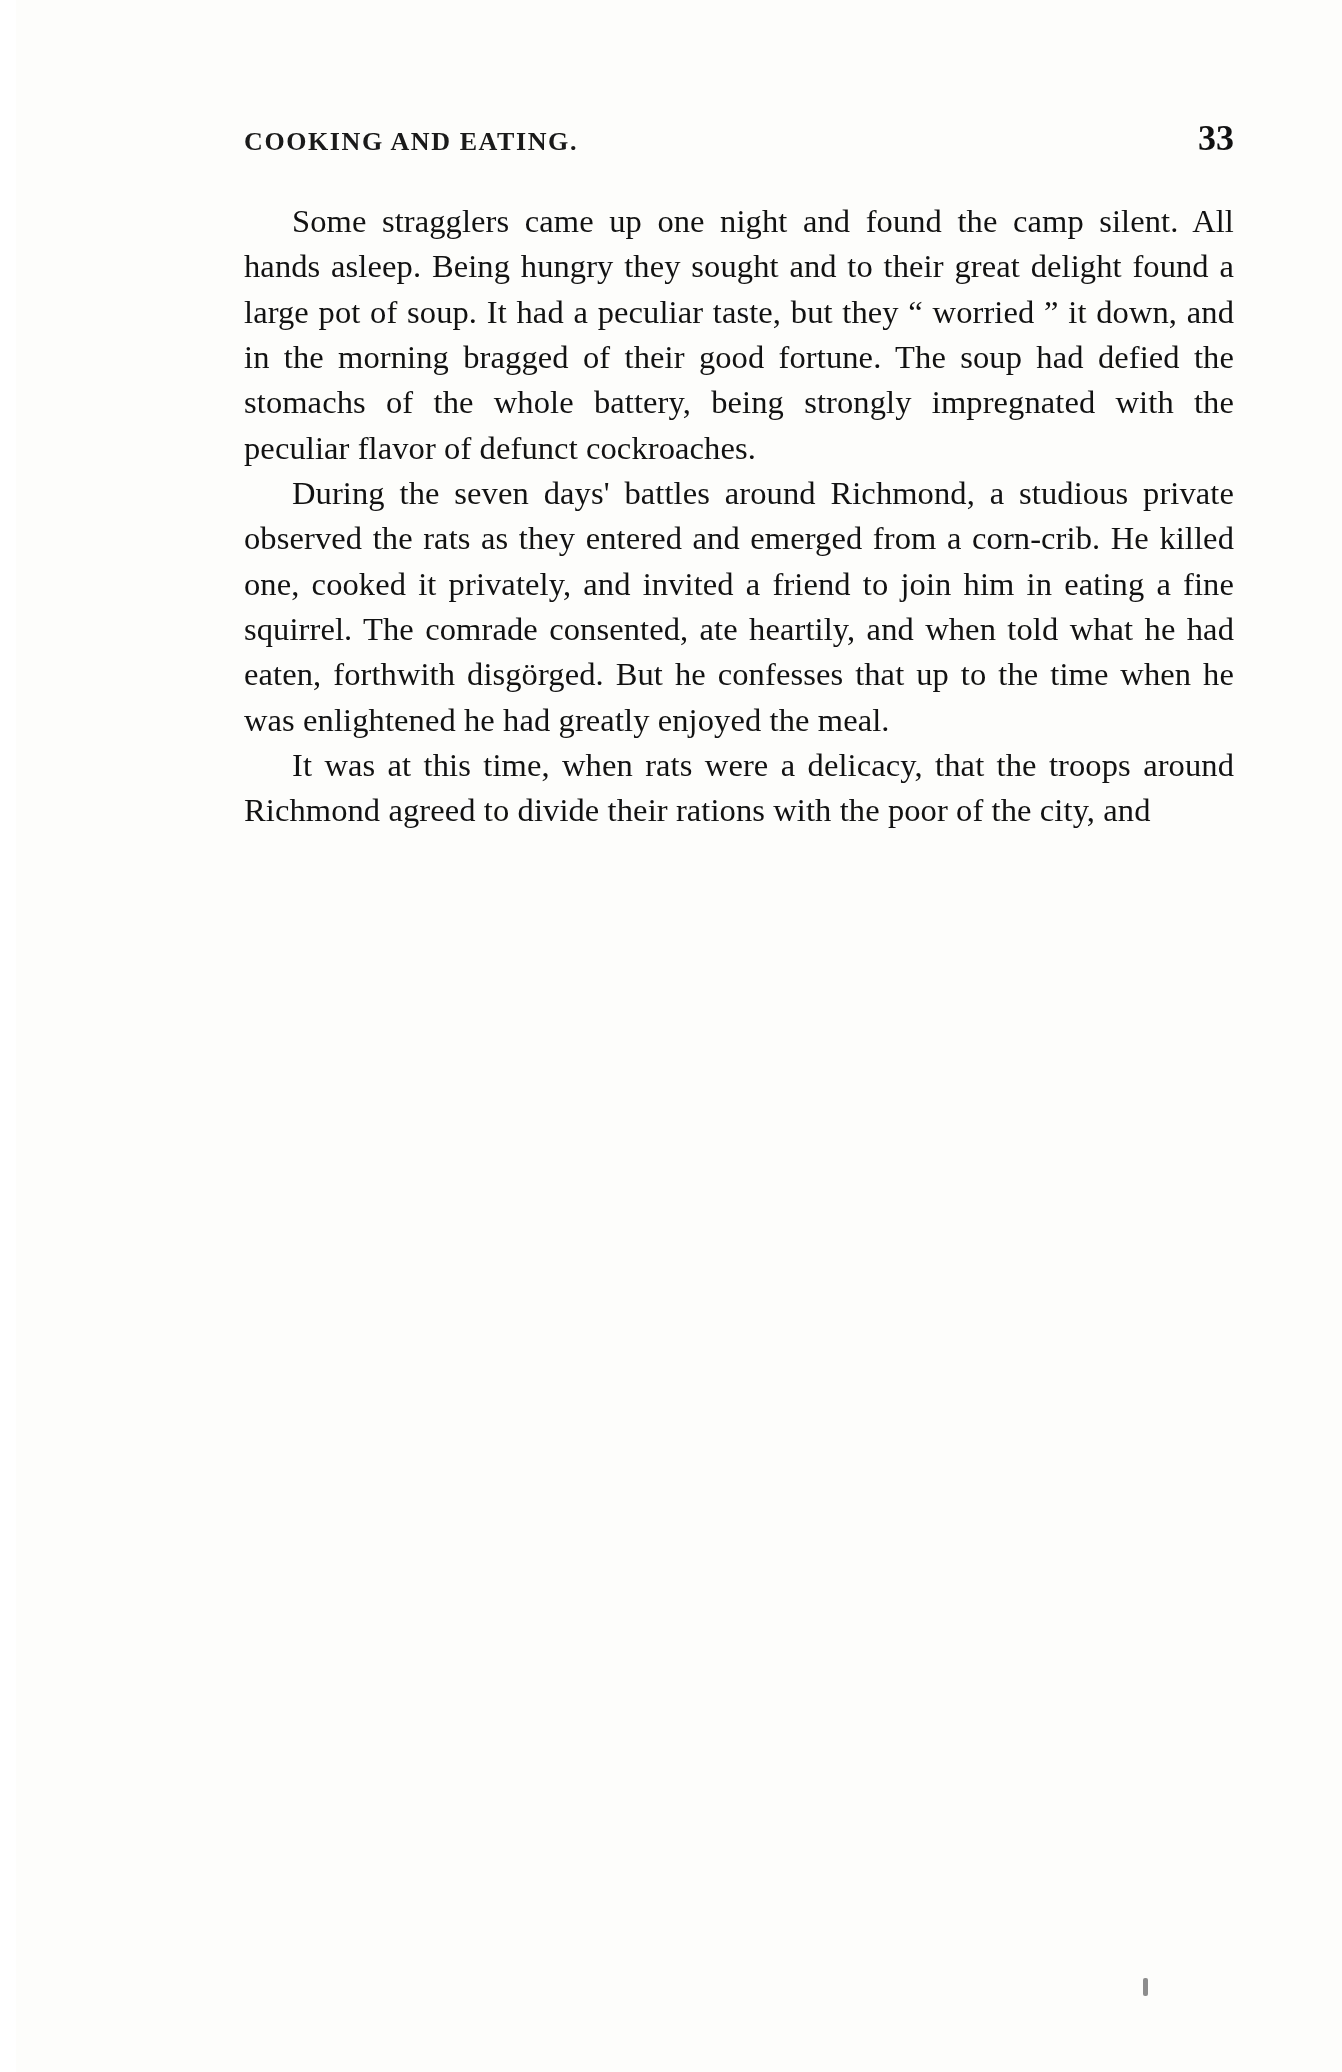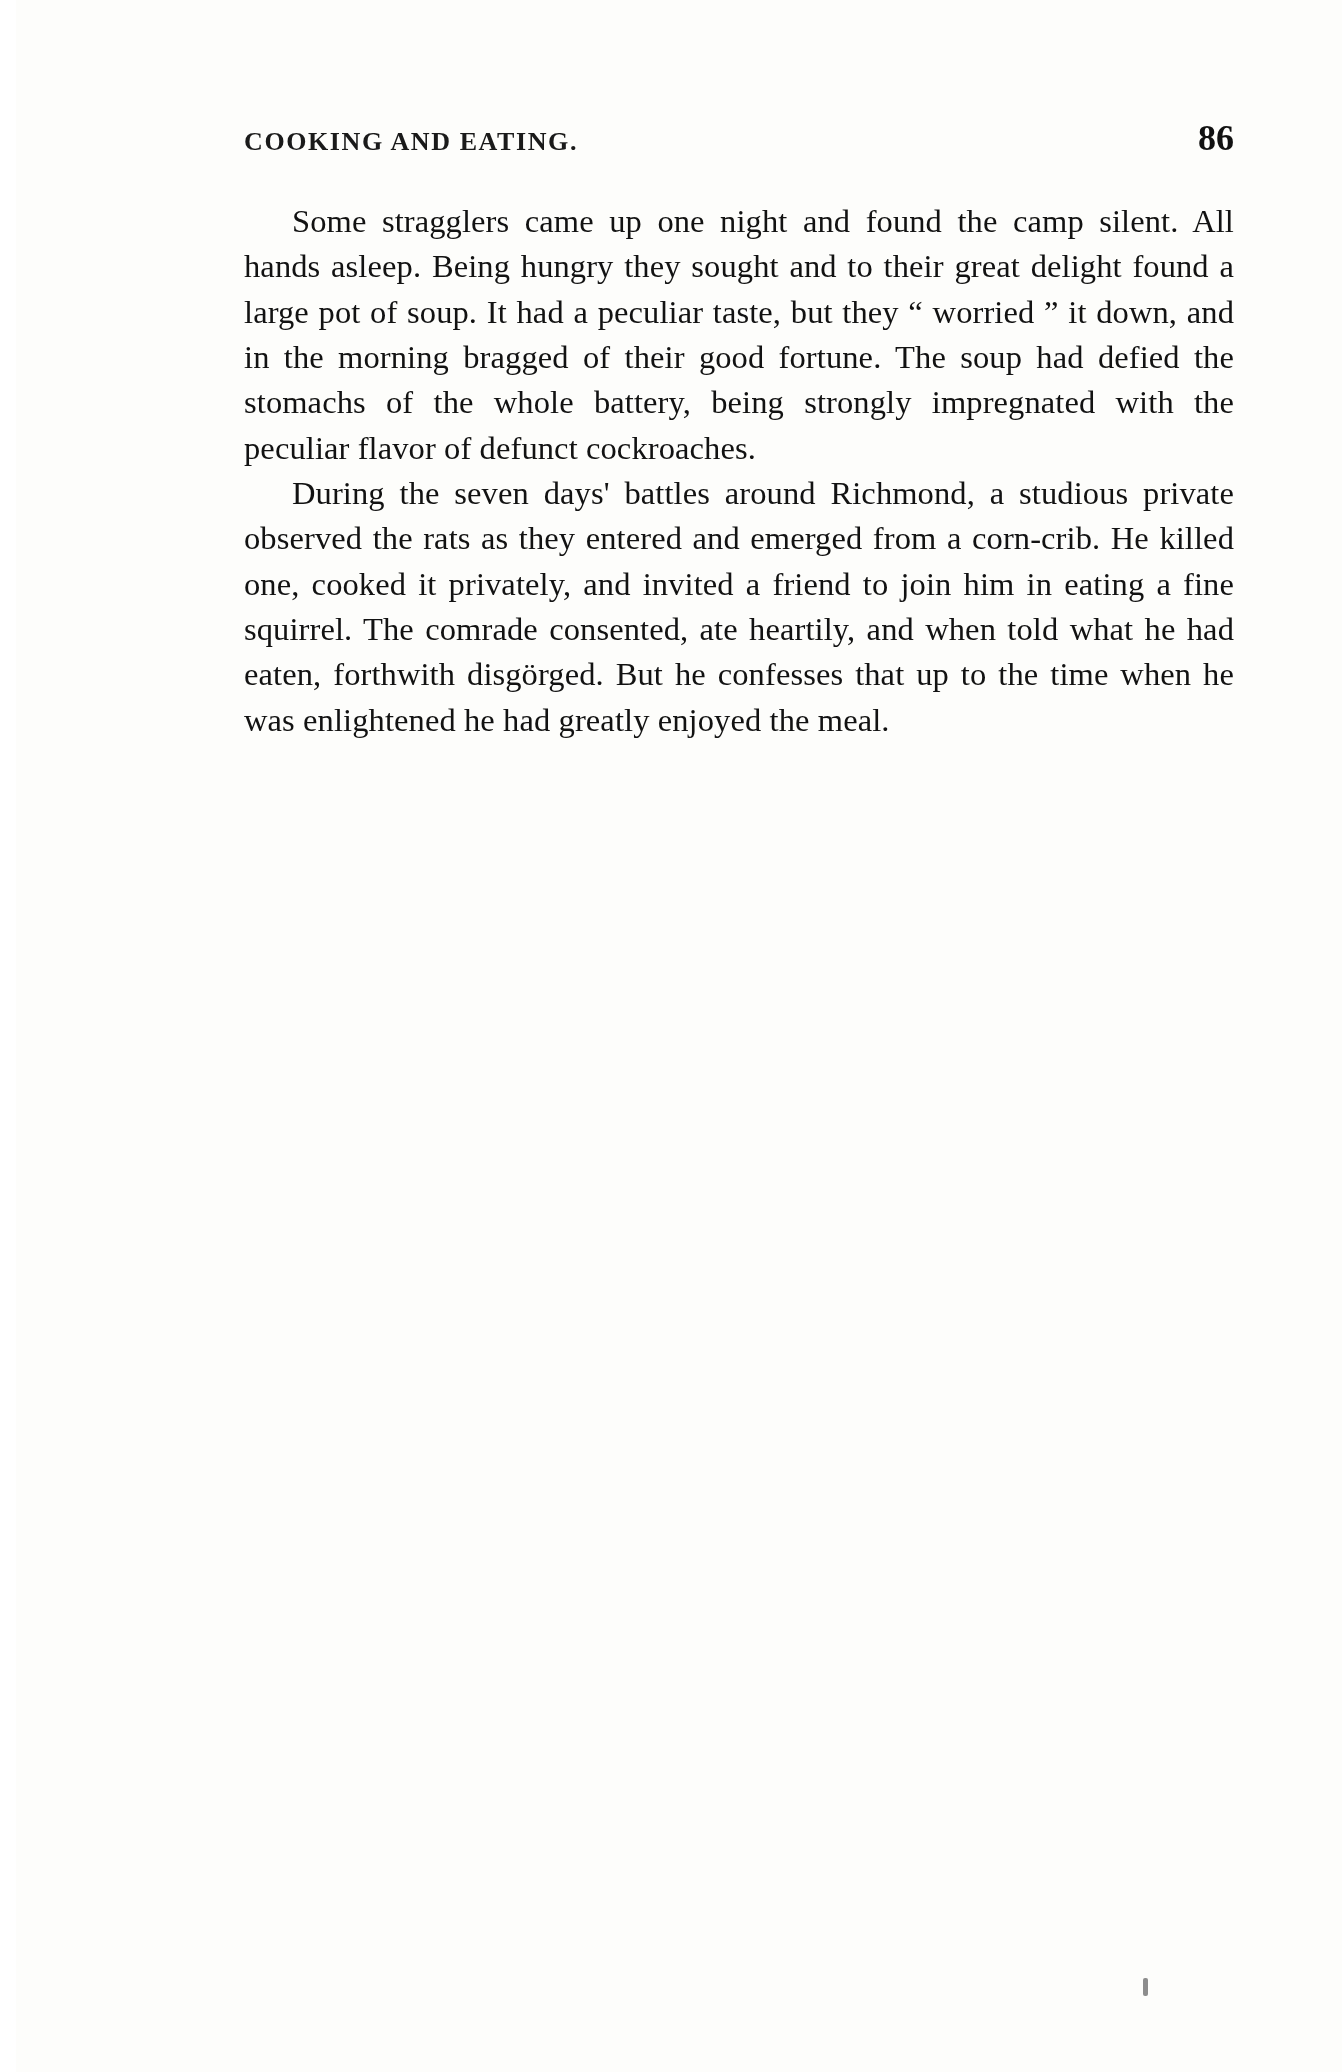--- a/index.html
+++ b/index.html
@@ -73,23 +73,24 @@
 </style>
 </head>
 <body>
 
 <div class="page">
 
   <div class="content">
 
     <div class="running-head">
       <span class="title">COOKING AND EATING.</span>
-      <span class="folio">86</span>
+      <span class="folio">33</span>
     </div>
 
     <p class="body-par indent">Some stragglers came up one night and found the camp silent. All hands asleep. Being hungry they sought and to their great delight found a large pot of soup. It had a peculiar taste, but they “ worried ” it down, and in the morning bragged of their good fortune. The soup had defied the stomachs of the whole battery, being strongly impregnated with the peculiar flavor of defunct cockroaches.</p>
     <p class="body-par indent">During the seven days' battles around Richmond, a studious private observed the rats as they entered and emerged from a corn-crib. He killed one, cooked it privately, and invited a friend to join him in eating a fine squirrel. The comrade consented, ate heartily, and when told what he had eaten, forthwith disgörged. But he confesses that up to the time when he was enlightened he had greatly enjoyed the meal.</p>
+    <p class="body-par indent">It was at this time, when rats were a delicacy, that the troops around Richmond agreed to divide their rations with the poor of the city, and</p>
 
   </div>
 
   <span class="speck" style="left:1127px; top:1978px; width:5px; height:18px; border-radius:2px;"></span>
 
 </div>
 
 </body></html>

